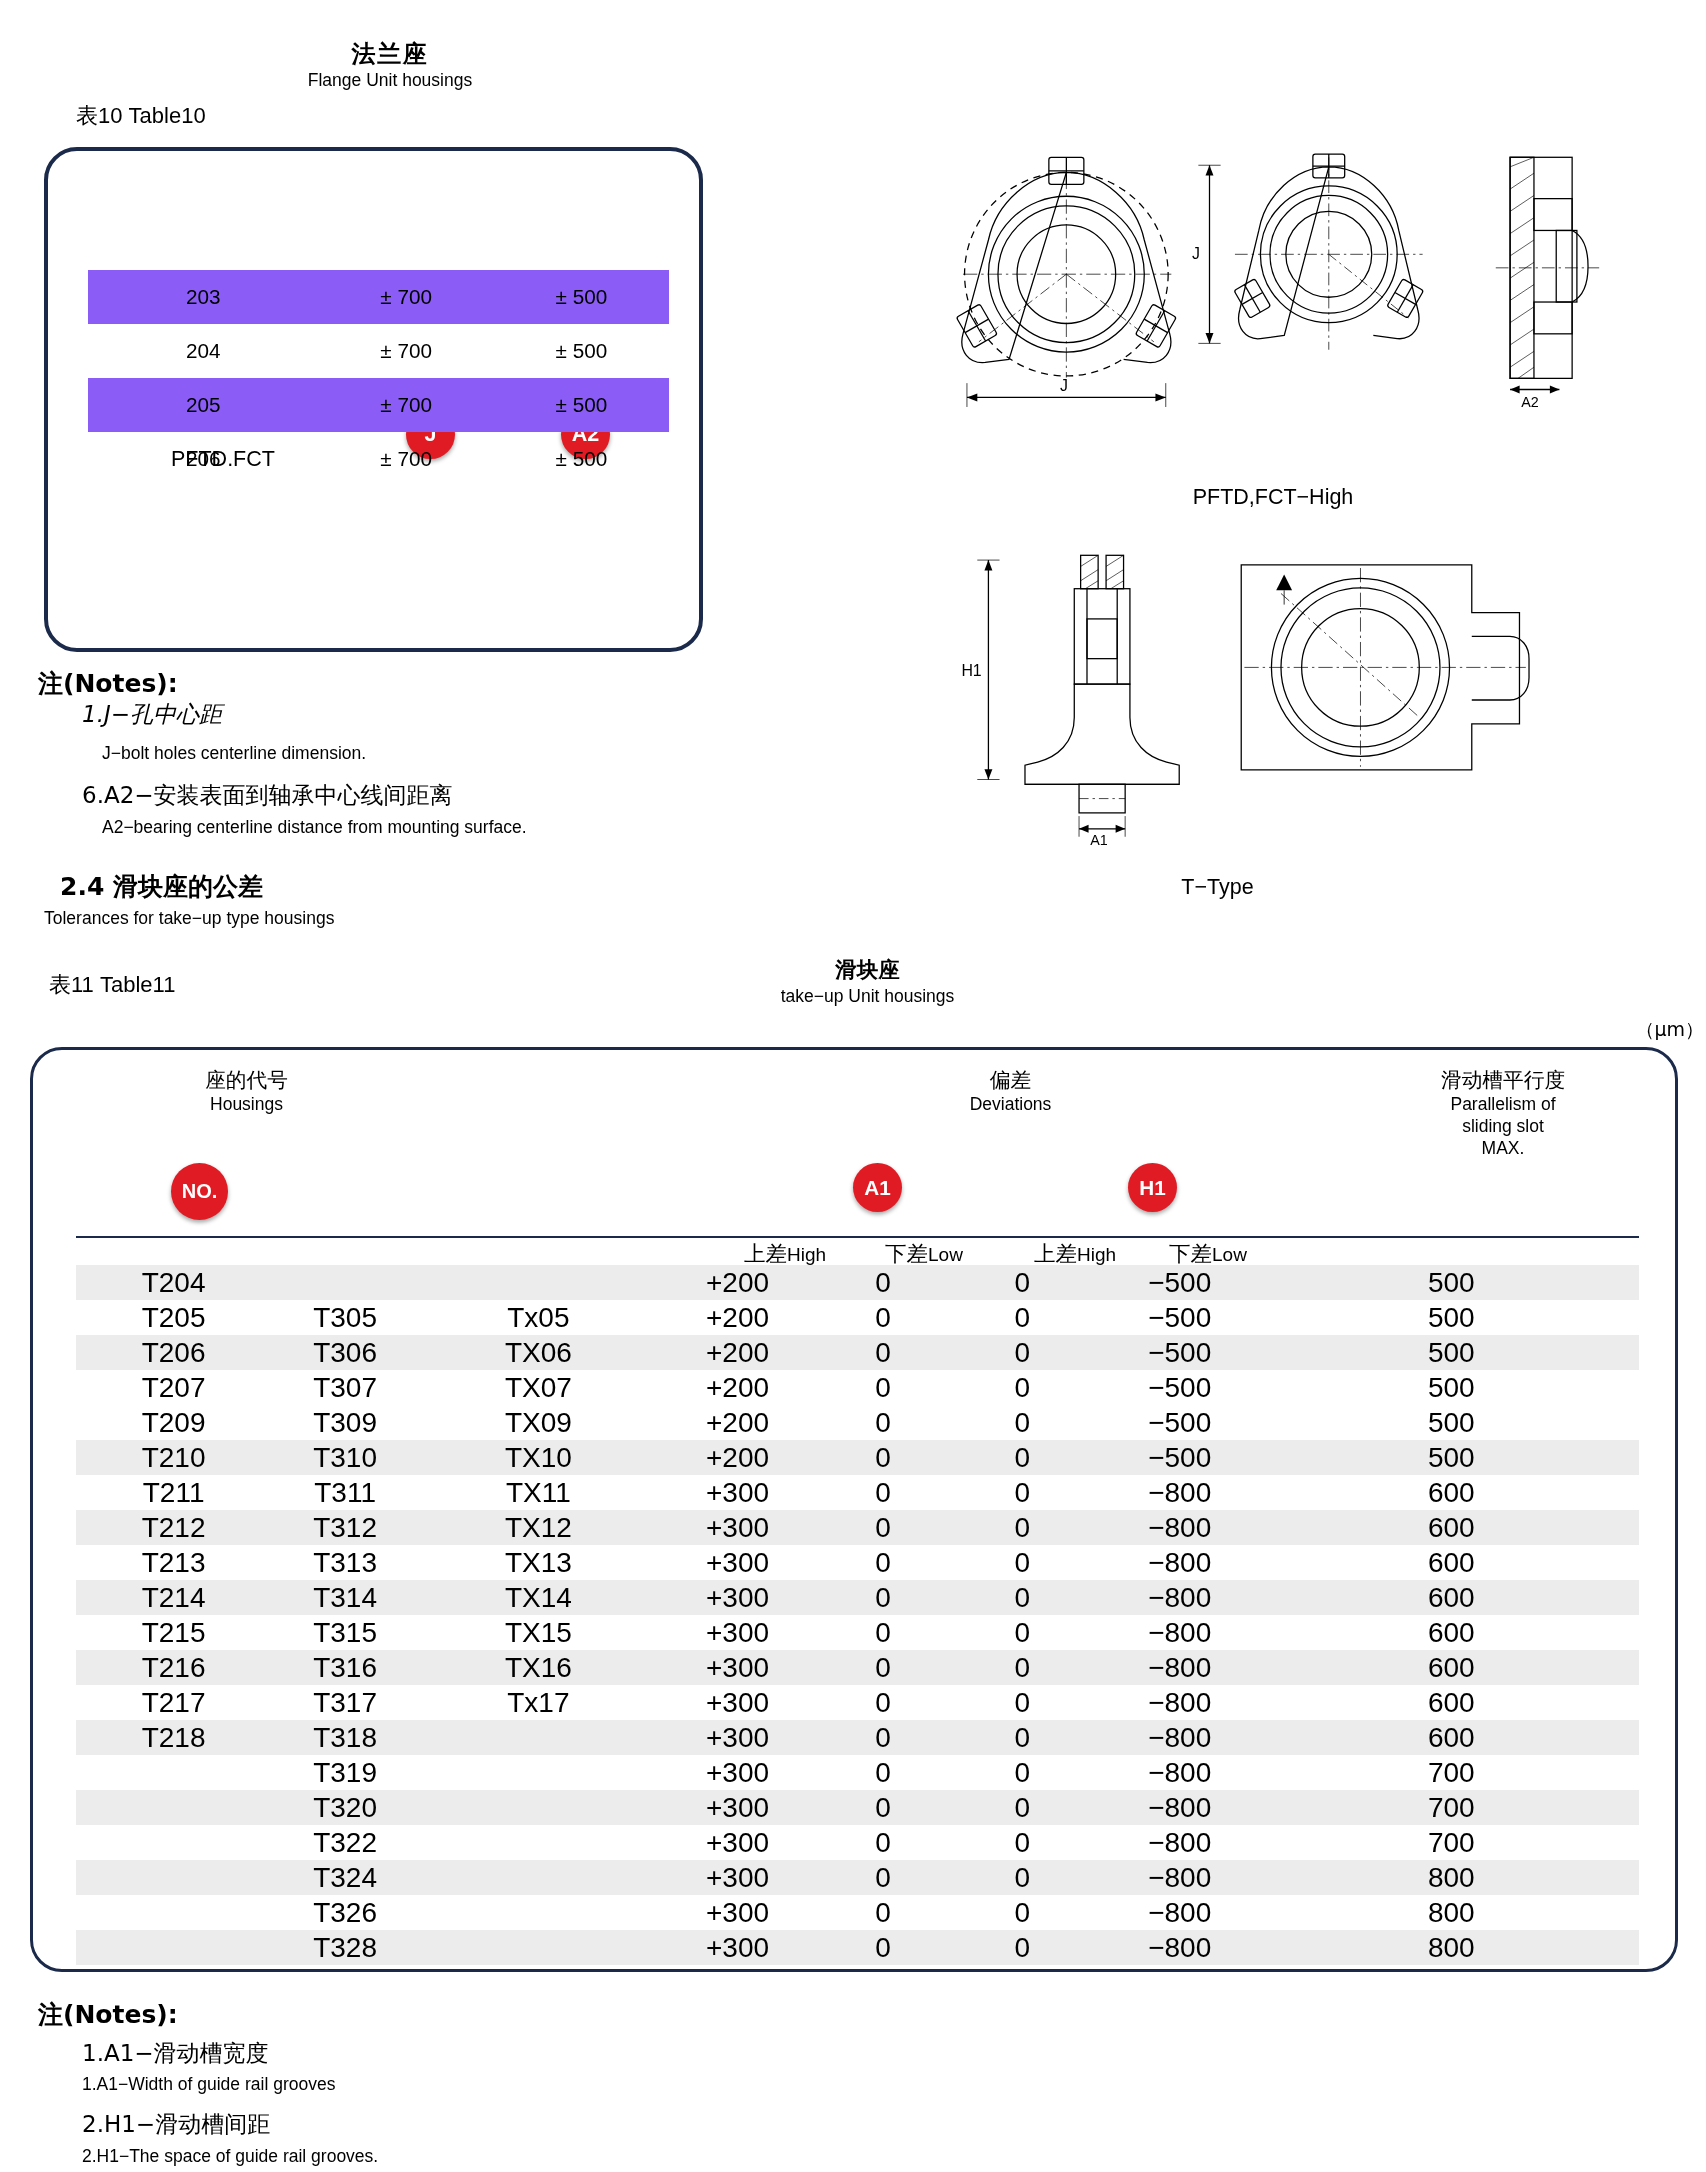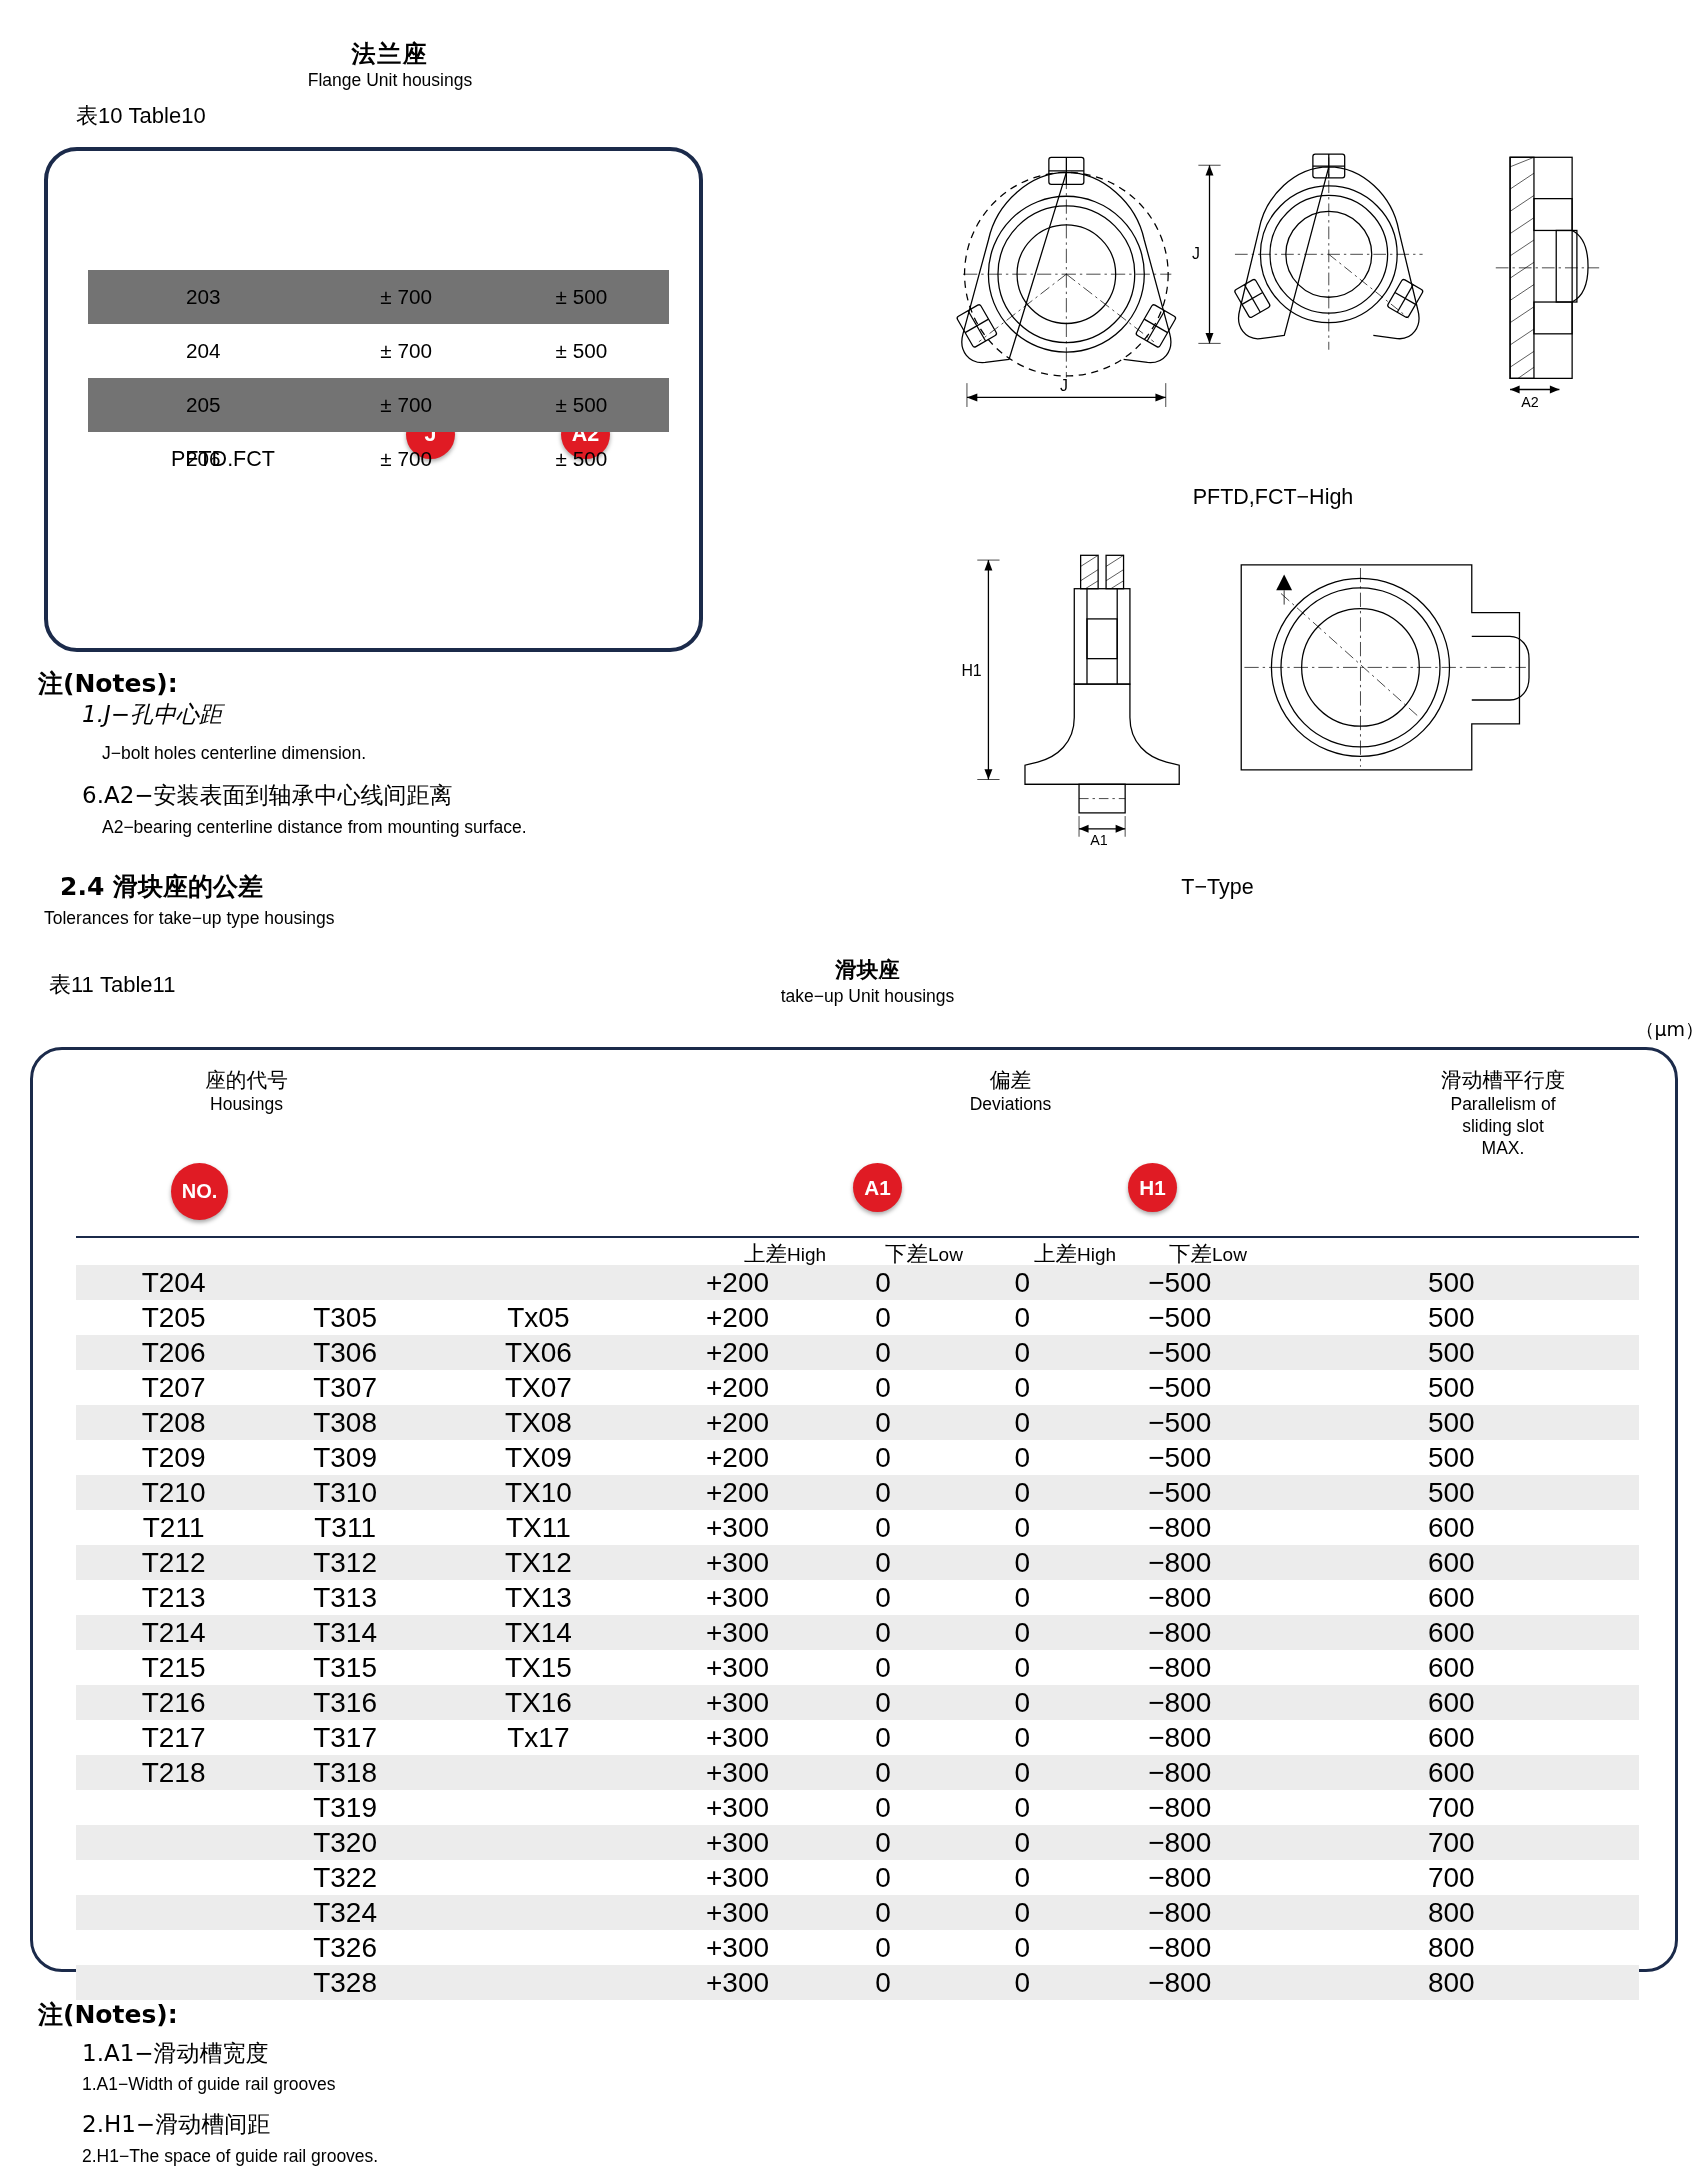--- a/index.html
+++ b/index.html
@@ -60,21 +60,21 @@
     border-collapse: collapse;
     font-size: 20.7px;
   }
   .t10 td {
     height: 52px;
     vertical-align: middle;
   }
   .t10 .c0 { width: 231px; text-align: center; }
   .t10 .c1 { width: 175px; text-align: center; }
   .t10 .c2 { width: 175px; text-align: center; }
-  .t10 tr.alt td { background: #737373; }
+  .t10 tr.alt td { background: #8b5cf6; }
 
   .t10-head-label {
     position: absolute;
     left: 123px; top: 296px;
     font-size: 21.5px;
   }
   .badge {
     position: absolute;
     width: 49px; height: 49px;
     border-radius: 50%;
@@ -515,30 +515,20 @@
         <tr>
           <td class="n1">T207</td>
           <td class="n2">T307</td>
           <td class="n3">TX07</td>
           <td class="d1">+200</td>
           <td class="d2">0</td>
           <td class="d3">0</td>
           <td class="d4">−500</td>
           <td class="p1">500</td>
         </tr>
-        <tr class="alt">
-          <td class="n1">T208</td>
-          <td class="n2">T308</td>
-          <td class="n3">TX08</td>
-          <td class="d1">+200</td>
-          <td class="d2">0</td>
-          <td class="d3">0</td>
-          <td class="d4">−500</td>
-          <td class="p1">500</td>
-        </tr>
         <tr>
           <td class="n1">T209</td>
           <td class="n2">T309</td>
           <td class="n3">TX09</td>
           <td class="d1">+200</td>
           <td class="d2">0</td>
           <td class="d3">0</td>
           <td class="d4">−500</td>
           <td class="p1">500</td>
         </tr>

